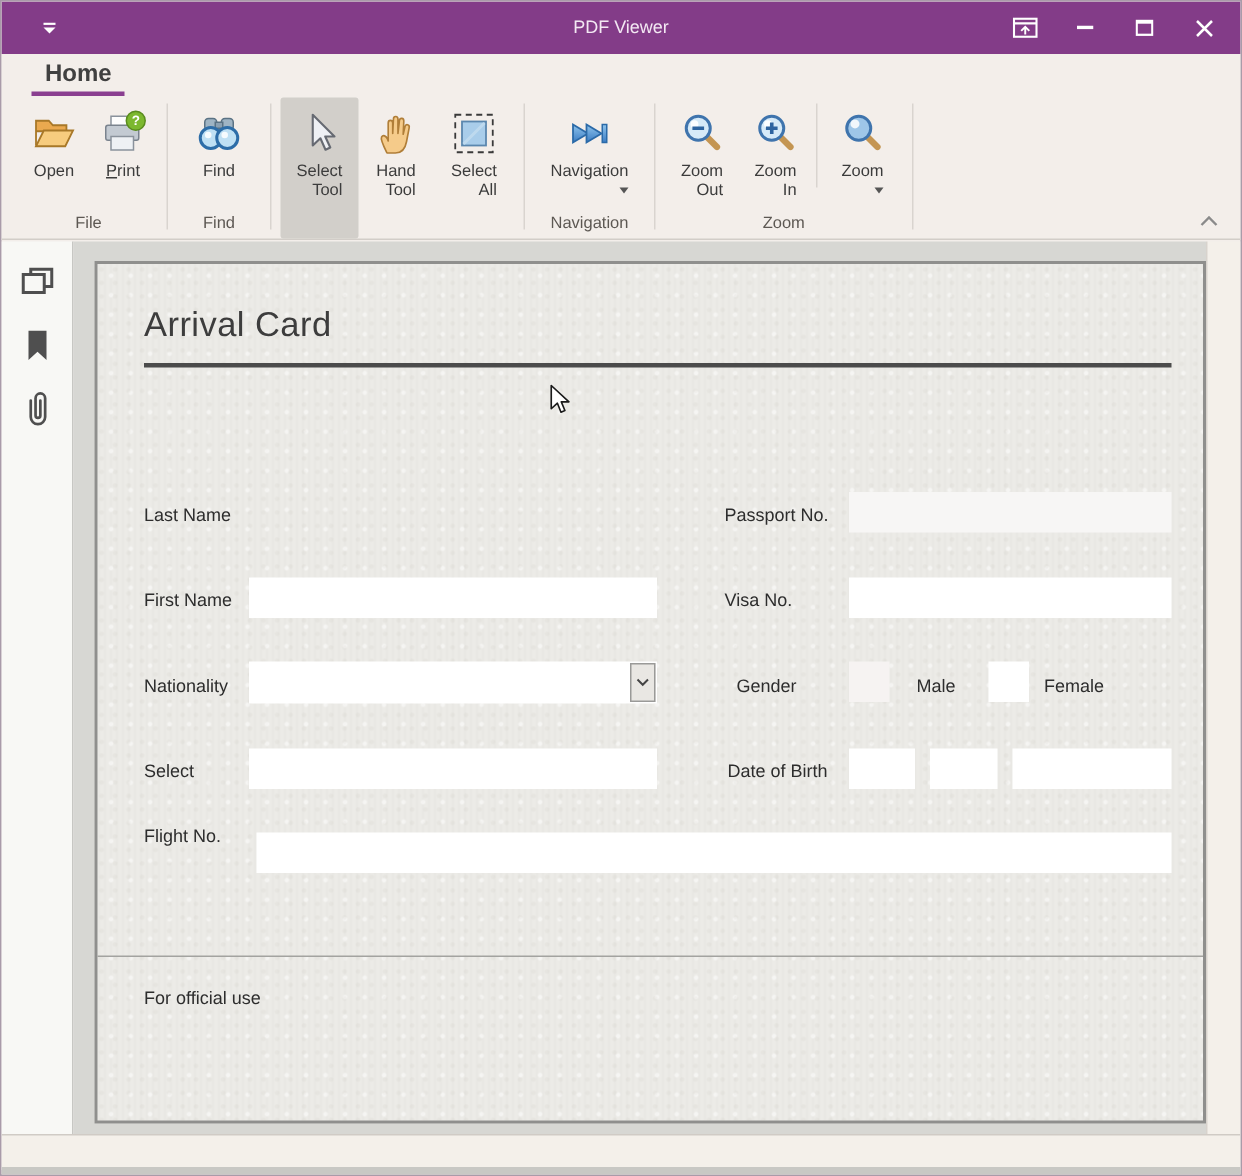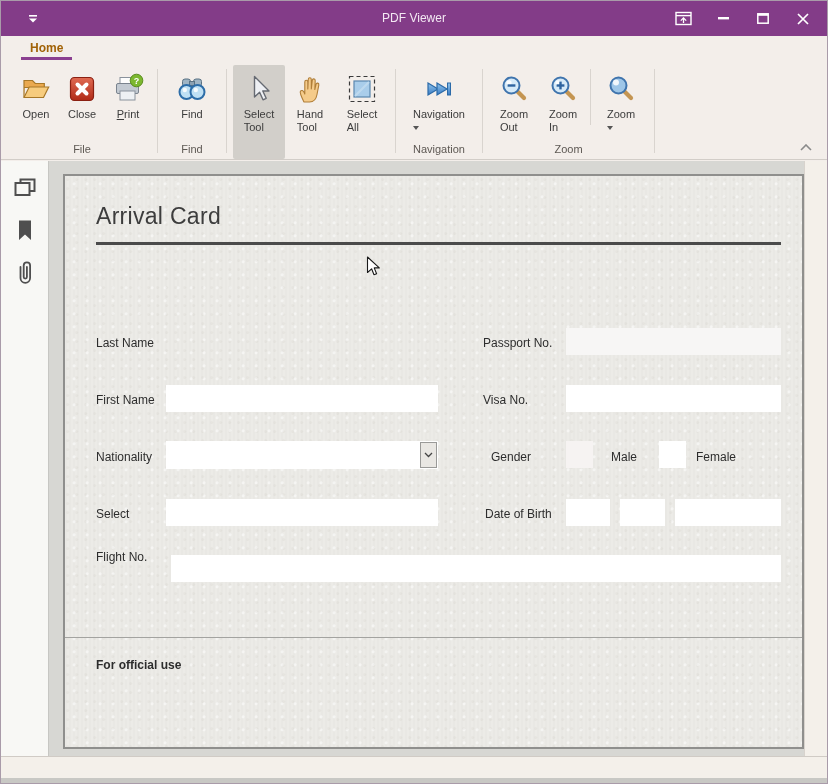--- a/index.html
+++ b/index.html
@@ -9,33 +9,33 @@
     border:1px solid #a99ba9;box-sizing:border-box;
   }
   
   .titlebar{position:absolute;top:0;left:0;right:0;height:35px;background:var(--titlebar,#833c88);}
   .qat{position:absolute;left:22px;top:8px;width:20px;height:20px;display:flex;align-items:center;justify-content:center;cursor:default;}
   .win-title{position:absolute;left:50%;top:0;transform:translateX(-50%);line-height:35px;color:#f3e8f3;font-size:12px;}
   .wcontrols{position:absolute;right:4px;top:0;height:35px;display:flex;}
   .wbtn{width:40px;height:35px;display:flex;align-items:center;justify-content:center;}
   
   .tabs-row{position:absolute;top:35px;left:0;right:0;height:29px;background:var(--ribbon-bg,#f3eeea);}
-  .tab{display:inline-block;margin-left:20px;padding:5px 9px 2px;font-size:12px;font-weight:bold;color:#a16207;}
+  .tab{display:inline-block;margin-left:20px;padding:5px 9px 2px;font-size:16px;font-weight:bold;color:#404040;}
   .tab.active{border-bottom:3px solid var(--tab-underline,#8a3f90);}
   .ribbon-body{position:absolute;top:64px;left:0;right:0;height:95px;background:var(--ribbon-bg,#f3eeea);
     border-bottom:1px solid #d2cdc8;display:flex;align-items:stretch;padding-left:8px;box-sizing:border-box;}
   .rgroup{display:flex;flex-direction:column;}
   .rbtns{display:flex;flex:1;align-items:stretch;padding:0 4px;}
   .glabel{text-align:center;font-size:11px;color:#5d5853;padding:0 4px 4px;}
   .gsep{width:1px;background:#d9d4cf;margin:4px 2px 6px;}
   .gsep.inner{margin:4px 3px 18px;}
   .rbtn{display:flex;flex-direction:column;align-items:center;padding-top:5px;border-radius:2px;}
   .rbtn.selected{background:var(--selected-tool-bg,#d2cfca);}
   .ricon{height:38px;display:flex;align-items:center;justify-content:center;}
-  .rlabel{font-size:11px;line-height:13px;color:#3c3c3c;text-align:left;white-space:nowrap;}
+  .rlabel{font-size:11px;line-height:13px;color:#3c3c3c;text-align:right;white-space:nowrap;}
   .rlabel .l1,.rlabel .l2{display:block;}
   .dd-arrow{display:inline-block;width:0;height:0;border-left:3.5px solid transparent;border-right:3.5px solid transparent;border-top:4px solid #555;vertical-align:middle;}
   .ribbon-collapse{position:absolute;right:12px;bottom:5px;width:18px;height:14px;display:flex;align-items:center;justify-content:center;}
   .w46{width:46px}.w50{width:50px}.w48{width:48px}.w52{width:52px}.w54{width:54px}.w56{width:56px}.w62{width:62px}.w74{width:74px}
   
   .main{position:absolute;top:160px;left:0;right:0;height:595px;}
   .side-toolbar{position:absolute;left:0;top:0;width:48px;height:100%;background:#f8f8f5;border-right:1px solid #c7c7c3;box-sizing:border-box;}
   .side-btn{position:absolute;left:0;width:47px;height:36px;display:flex;align-items:center;justify-content:center;}
   .canvas{position:absolute;left:48px;right:23px;top:0;height:100%;background:var(--canvas-bg,#d7d7d3);}
   .vscroll{position:absolute;right:0;top:0;width:23px;height:100%;background:var(--scrollbar-bg,#f4f0ea);border-left:1px solid #d8d3cd;box-sizing:border-box;}
@@ -53,21 +53,21 @@
   .title-rule{position:absolute;left:31px;top:66px;width:685px;height:3px;background:#4b4b4b;}
   .fl{position:absolute;font-size:12px;color:#2d2d2d;white-space:nowrap;}
   .fi{position:absolute;border:none;outline:none;background:#fff;height:27px;font-family:"Liberation Sans",sans-serif;font-size:11px;color:#1a1a1a;padding:0 5px;box-sizing:border-box;}
   .fi.alt{background:#f7f6f5;}
   .combo{position:absolute;left:101px;top:265px;width:272px;height:28px;background:#fff;}
   .combo-btn{position:absolute;right:1px;top:1px;bottom:1px;width:17px;background:#e9e7e3;border:1px solid #9a9a98;box-sizing:border-box;display:flex;align-items:center;justify-content:center;}
   .chk{position:absolute;width:27px;height:27px;background:#fff;top:265px;}
   .chk.alt{background:#f6f3f2;}
   .dob{position:absolute;top:323px;height:27px;background:#fff;}
   .divider{position:absolute;left:0;right:0;top:461px;height:1px;background:#a3a3a0;}
-  .official{position:absolute;left:31px;top:482px;font-size:12px;color:#2d2d2d;font-weight:bold;}
+  .official{position:absolute;left:31px;top:482px;font-size:12px;color:#2d2d2d;}
   .mouse-cursor{position:absolute;left:301px;top:80px;pointer-events:none;}
 </style>
 </head>
 <body>
 
 <div class="window">
 
   <div class="titlebar">
     <div class="qat">
       <svg width="10" height="8" viewBox="0 0 10 8">
@@ -113,37 +113,20 @@
       <div class="rbtns">
         <div class="rbtn w46">
           <span class="ricon">
             <svg width="32" height="32" viewBox="0 0 32 32">
               <path d="M4 24 V7.5 h8.5 l2.8 3 h9 v4 H4.5" fill="#eaa94f" stroke="#a87828" stroke-width="1.2"></path>
               <path d="M4 24.5 l5.2 -10.5 h19.5 l-5.2 10.5 z" fill="#f7cc7e" stroke="#a87828" stroke-width="1.2"></path>
             </svg>
           </span>
           <span class="rlabel">
               <span class="l1">Open</span>
-            </span>
-        </div>
-        <div class="rbtn w46">
-          <span class="ricon">
-            <svg width="32" height="32" viewBox="0 0 32 32">
-              <defs>
-                  <linearGradient id="redg" x1="0" y1="0" x2="0" y2="1">
-                <stop offset="0" stop-color="#e06a52"></stop>
-                    <stop offset="1" stop-color="#b02b18"></stop>
-                  </linearGradient>
-                </defs>
-              <rect x="4.5" y="4.5" width="23" height="23" rx="4" fill="url(#redg)" stroke="#8a2012" stroke-width="1.2"></rect>
-              <path d="M11.5 11.5 L20.5 20.5 M20.5 11.5 L11.5 20.5" stroke="#fff" stroke-width="4" stroke-linecap="round"></path>
-            </svg>
-          </span>
-          <span class="rlabel">
-              <span class="l1">Close</span>
             </span>
         </div>
         <div class="rbtn w46">
           <span class="ricon">
             <svg width="32" height="32" viewBox="0 0 32 32">
               <rect x="8" y="4.5" width="15" height="7" fill="#fdfdfd" stroke="#8a929c"></rect>
               <rect x="4.5" y="10.5" width="22" height="10" rx="1.5" fill="#c3cad2" stroke="#7a838e"></rect>
               <rect x="8" y="18" width="15" height="9" fill="#eef1f4" stroke="#8a929c"></rect>
               <circle cx="24.5" cy="7.5" r="6.3" fill="#7cb82f" stroke="#5a8c1e"></circle>
               <text x="24.5" y="10.6" text-anchor="middle" font-size="9" font-weight="bold" fill="#fff" font-family="Liberation Sans, sans-serif">?</text>

